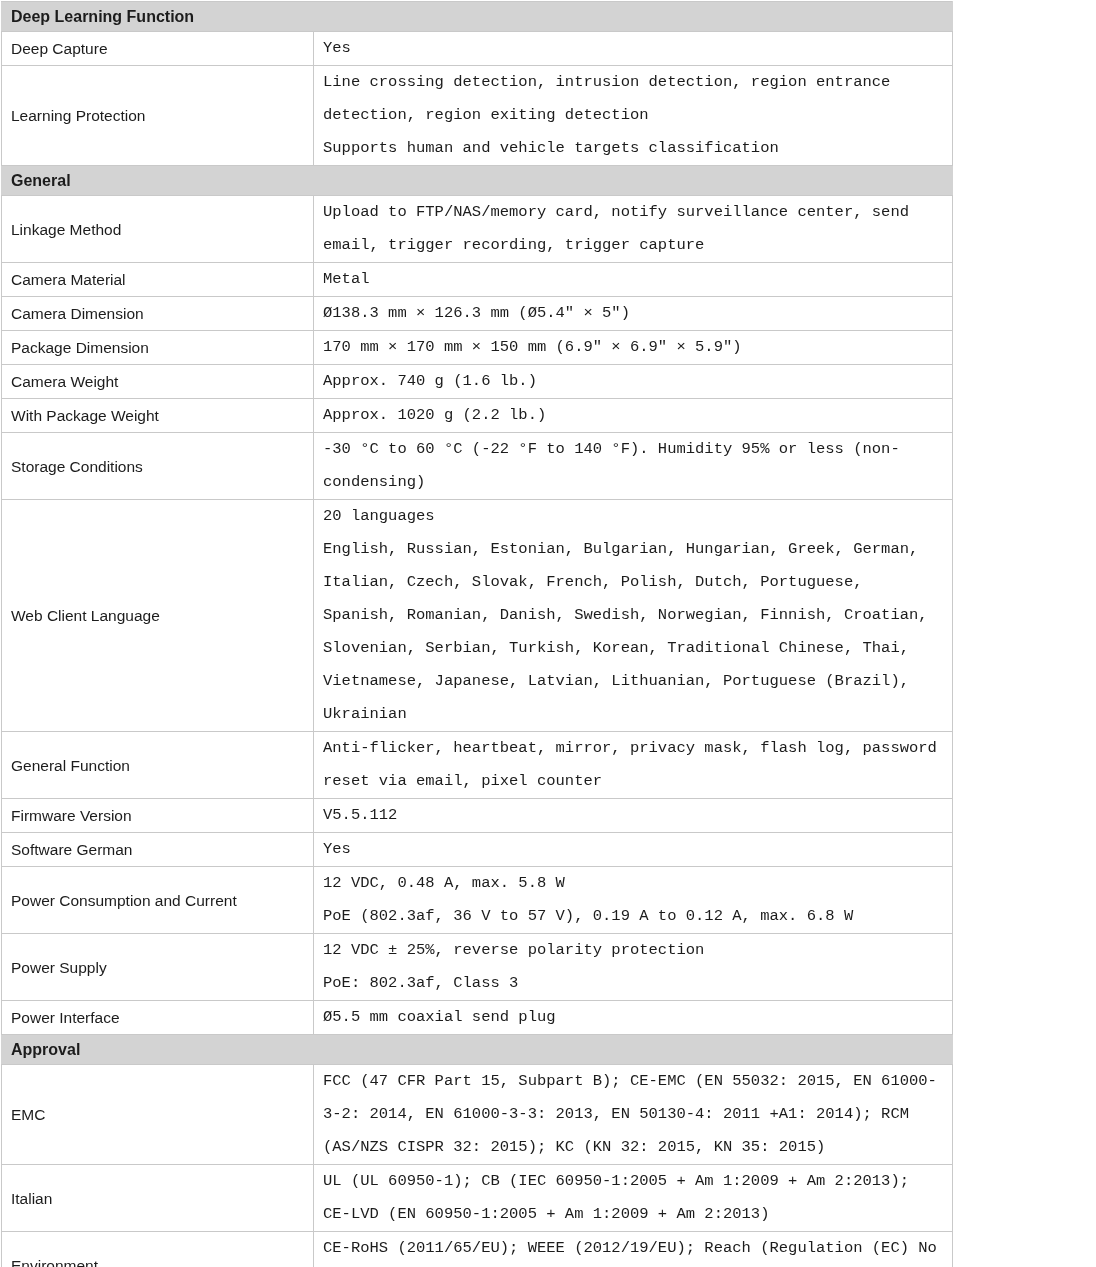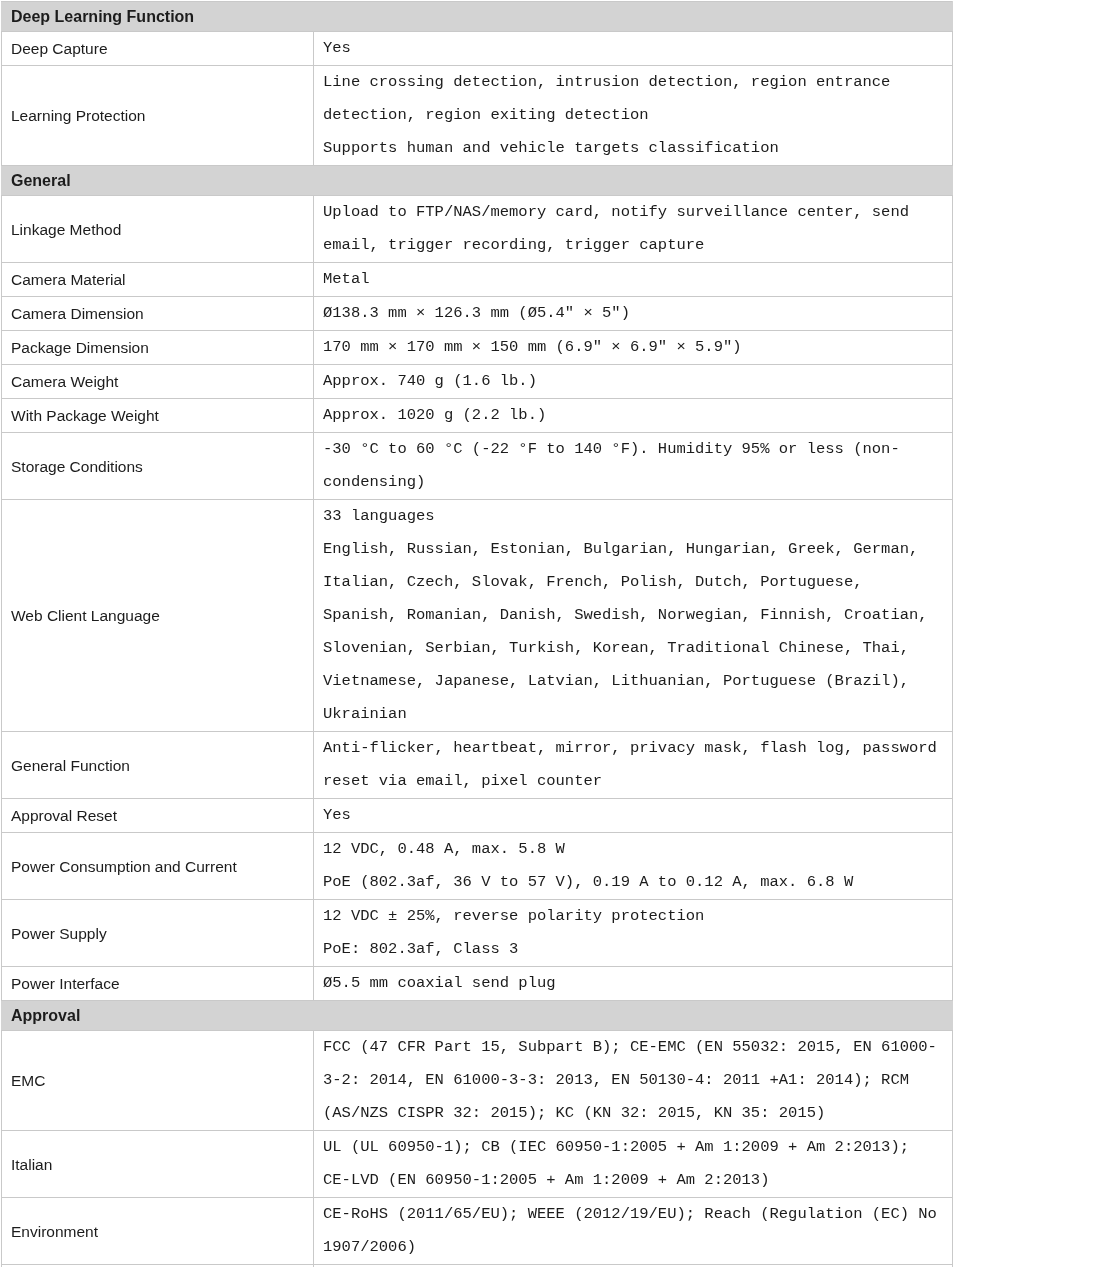--- a/index.html
+++ b/index.html
@@ -109,32 +109,38 @@
       </tr>
       <tr>
         <td class="label-cell">Storage Conditions</td>
         <td class="value-cell">
           <div class="para">-30 °C to 60 °C (-22 °F to 140 °F). Humidity 95% or less (non-condensing)</div>
         </td>
       </tr>
       <tr>
         <td class="label-cell">Web Client Language</td>
         <td class="value-cell">
-          <div class="para">33 languages</div>
+          <div class="para">20 languages</div>
           <div class="para">English, Russian, Estonian, Bulgarian, Hungarian, Greek, German, Italian, Czech, Slovak, French, Polish, Dutch, Portuguese, Spanish, Romanian, Danish, Swedish, Norwegian, Finnish, Croatian, Slovenian, Serbian, Turkish, Korean, Traditional Chinese, Thai, Vietnamese, Japanese, Latvian, Lithuanian, Portuguese (Brazil), Ukrainian</div>
         </td>
       </tr>
       <tr>
         <td class="label-cell">General Function</td>
         <td class="value-cell">
           <div class="para">Anti-flicker, heartbeat, mirror, privacy mask, flash log, password reset via email, pixel counter</div>
         </td>
       </tr>
       <tr>
-        <td class="label-cell">Approval Reset</td>
+        <td class="label-cell">Firmware Version</td>
+        <td class="value-cell">
+          <div class="para">V5.5.112</div>
+        </td>
+      </tr>
+      <tr>
+        <td class="label-cell">Software German</td>
         <td class="value-cell">
           <div class="para">Yes</div>
         </td>
       </tr>
       <tr>
         <td class="label-cell">Power Consumption and Current</td>
         <td class="value-cell">
           <div class="para">12 VDC, 0.48 A, max. 5.8 W</div>
           <div class="para">PoE (802.3af, 36 V to 57 V), 0.19 A to 0.12 A, max. 6.8 W</div>
         </td>

